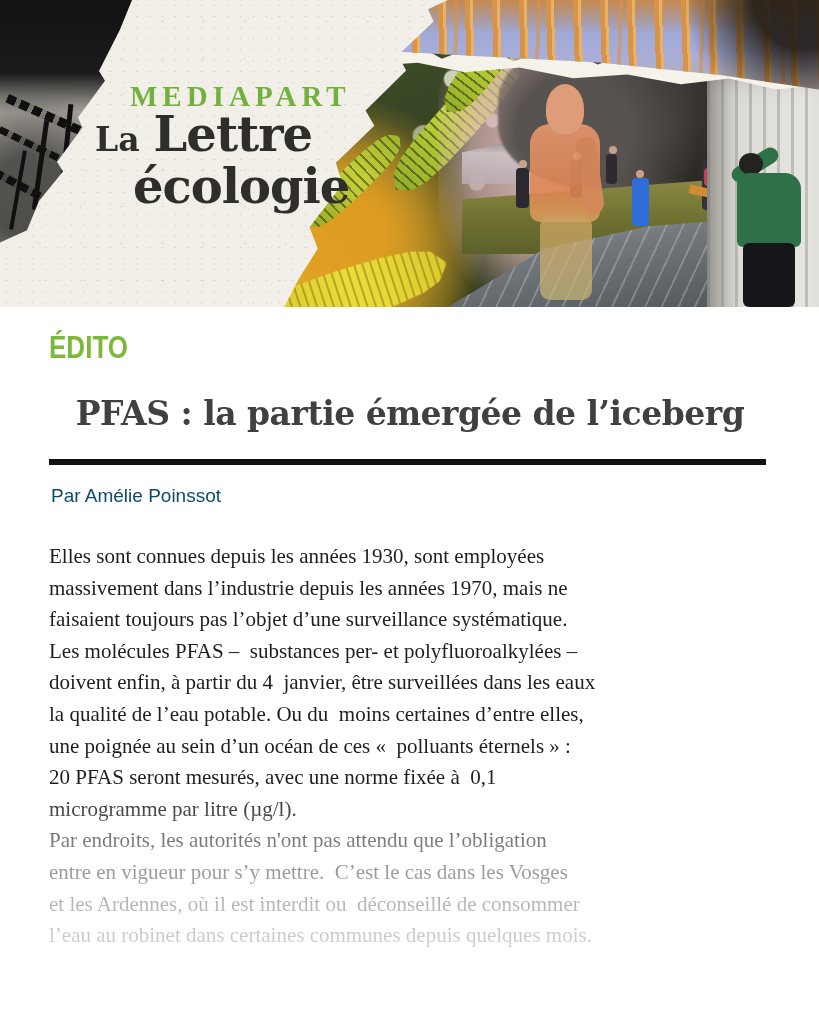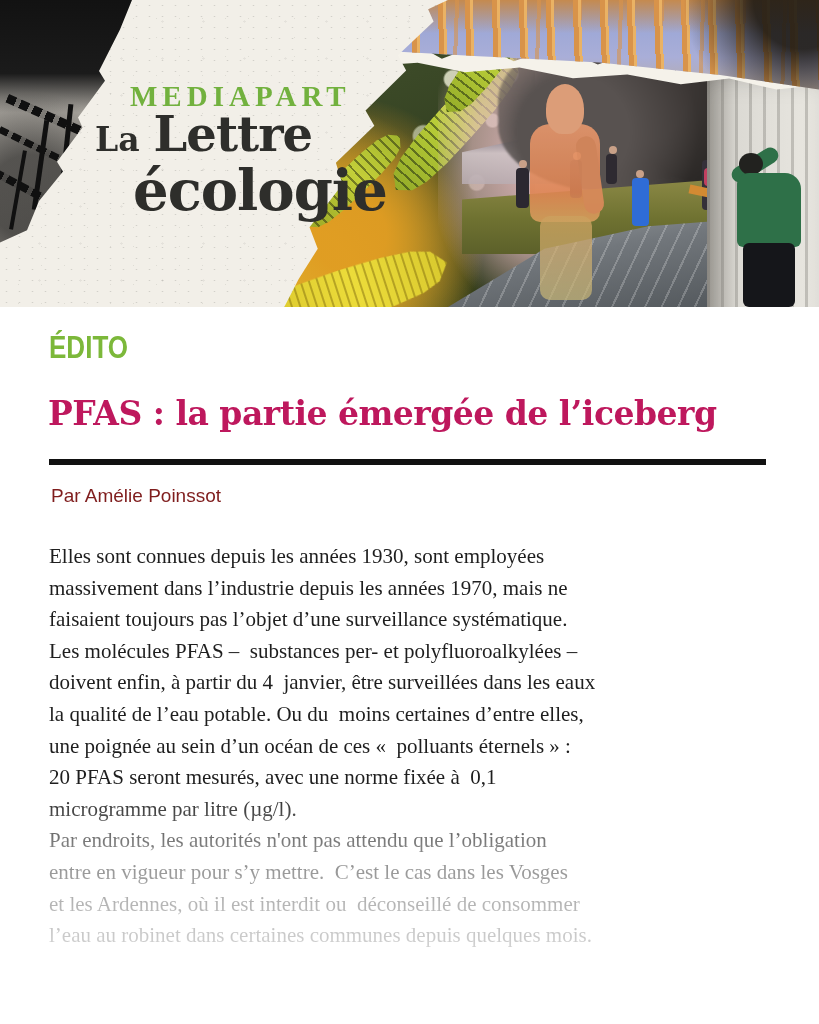--- a/index.html
+++ b/index.html
@@ -151,31 +151,31 @@
       linear-gradient(180deg, #93a2d4 0%, #a9aed8 55%, #c0ab90 100%); }
 
   .brand { position:absolute; left:130px; top:80px; z-index:4;
     font-family:"Liberation Serif", serif; font-weight:700; font-size:29px;
     letter-spacing:5px; }
   .hero-title { position:absolute; left:95px; top:110px; z-index:4;
     font-family:"DejaVu Serif", serif; font-weight:700; color:#2e2e2b; line-height:1; }
   .ht-1 { display:flex; align-items:baseline; gap:14px; }
   .ht-la  { font-size:33px; }
   .ht-big { font-size:48px; letter-spacing:-1px; }
-  .ht-2 { font-size:56px; letter-spacing:-1px; margin:4px 0 0 38px; }
+  .ht-2 { font-size:48px; letter-spacing:-1px; margin:4px 0 0 38px; }
 
   
   .kicker { position:absolute; left:49px; top:330px;
     font-weight:700; font-size:31px; letter-spacing:0;
     transform:scaleX(.84); transform-origin:left center; }
   .headline { position:absolute; left:48px; top:394px; width:724px;
     font-family:"DejaVu Serif", serif; font-weight:700; font-size:33px;
-    letter-spacing:-.5px; color:#be185d; white-space:nowrap; }
+    letter-spacing:-.5px; color:#404040; white-space:nowrap;text-align:center; }
   .rule { position:absolute; left:49px; top:459px; width:717px; height:6px; background:#111; }
-  .byline { position:absolute; left:51px; top:485px; font-size:19px; color:#7f1d1d; }
+  .byline { position:absolute; left:51px; top:485px; font-size:19px; color:#0c4a6e; }
 
   .body-text { position:absolute; left:49px; top:541px; width:760px;
     font-family:"Liberation Serif", serif; font-size:21px; color:#1e1e1e; }
   .body-line { height:31.6px; line-height:31.6px; white-space:pre; overflow:visible; }
 
   .fade-out { position:absolute; left:0; top:788px; width:819px; height:236px; z-index:5;
     background:linear-gradient(180deg, rgba(255,255,255,0) 0%, rgba(255,255,255,.45) 25%,
                rgba(255,255,255,.68) 50%, rgba(255,255,255,.85) 75%, rgba(255,255,255,.95) 100%);
     pointer-events:none; }
 </style>

